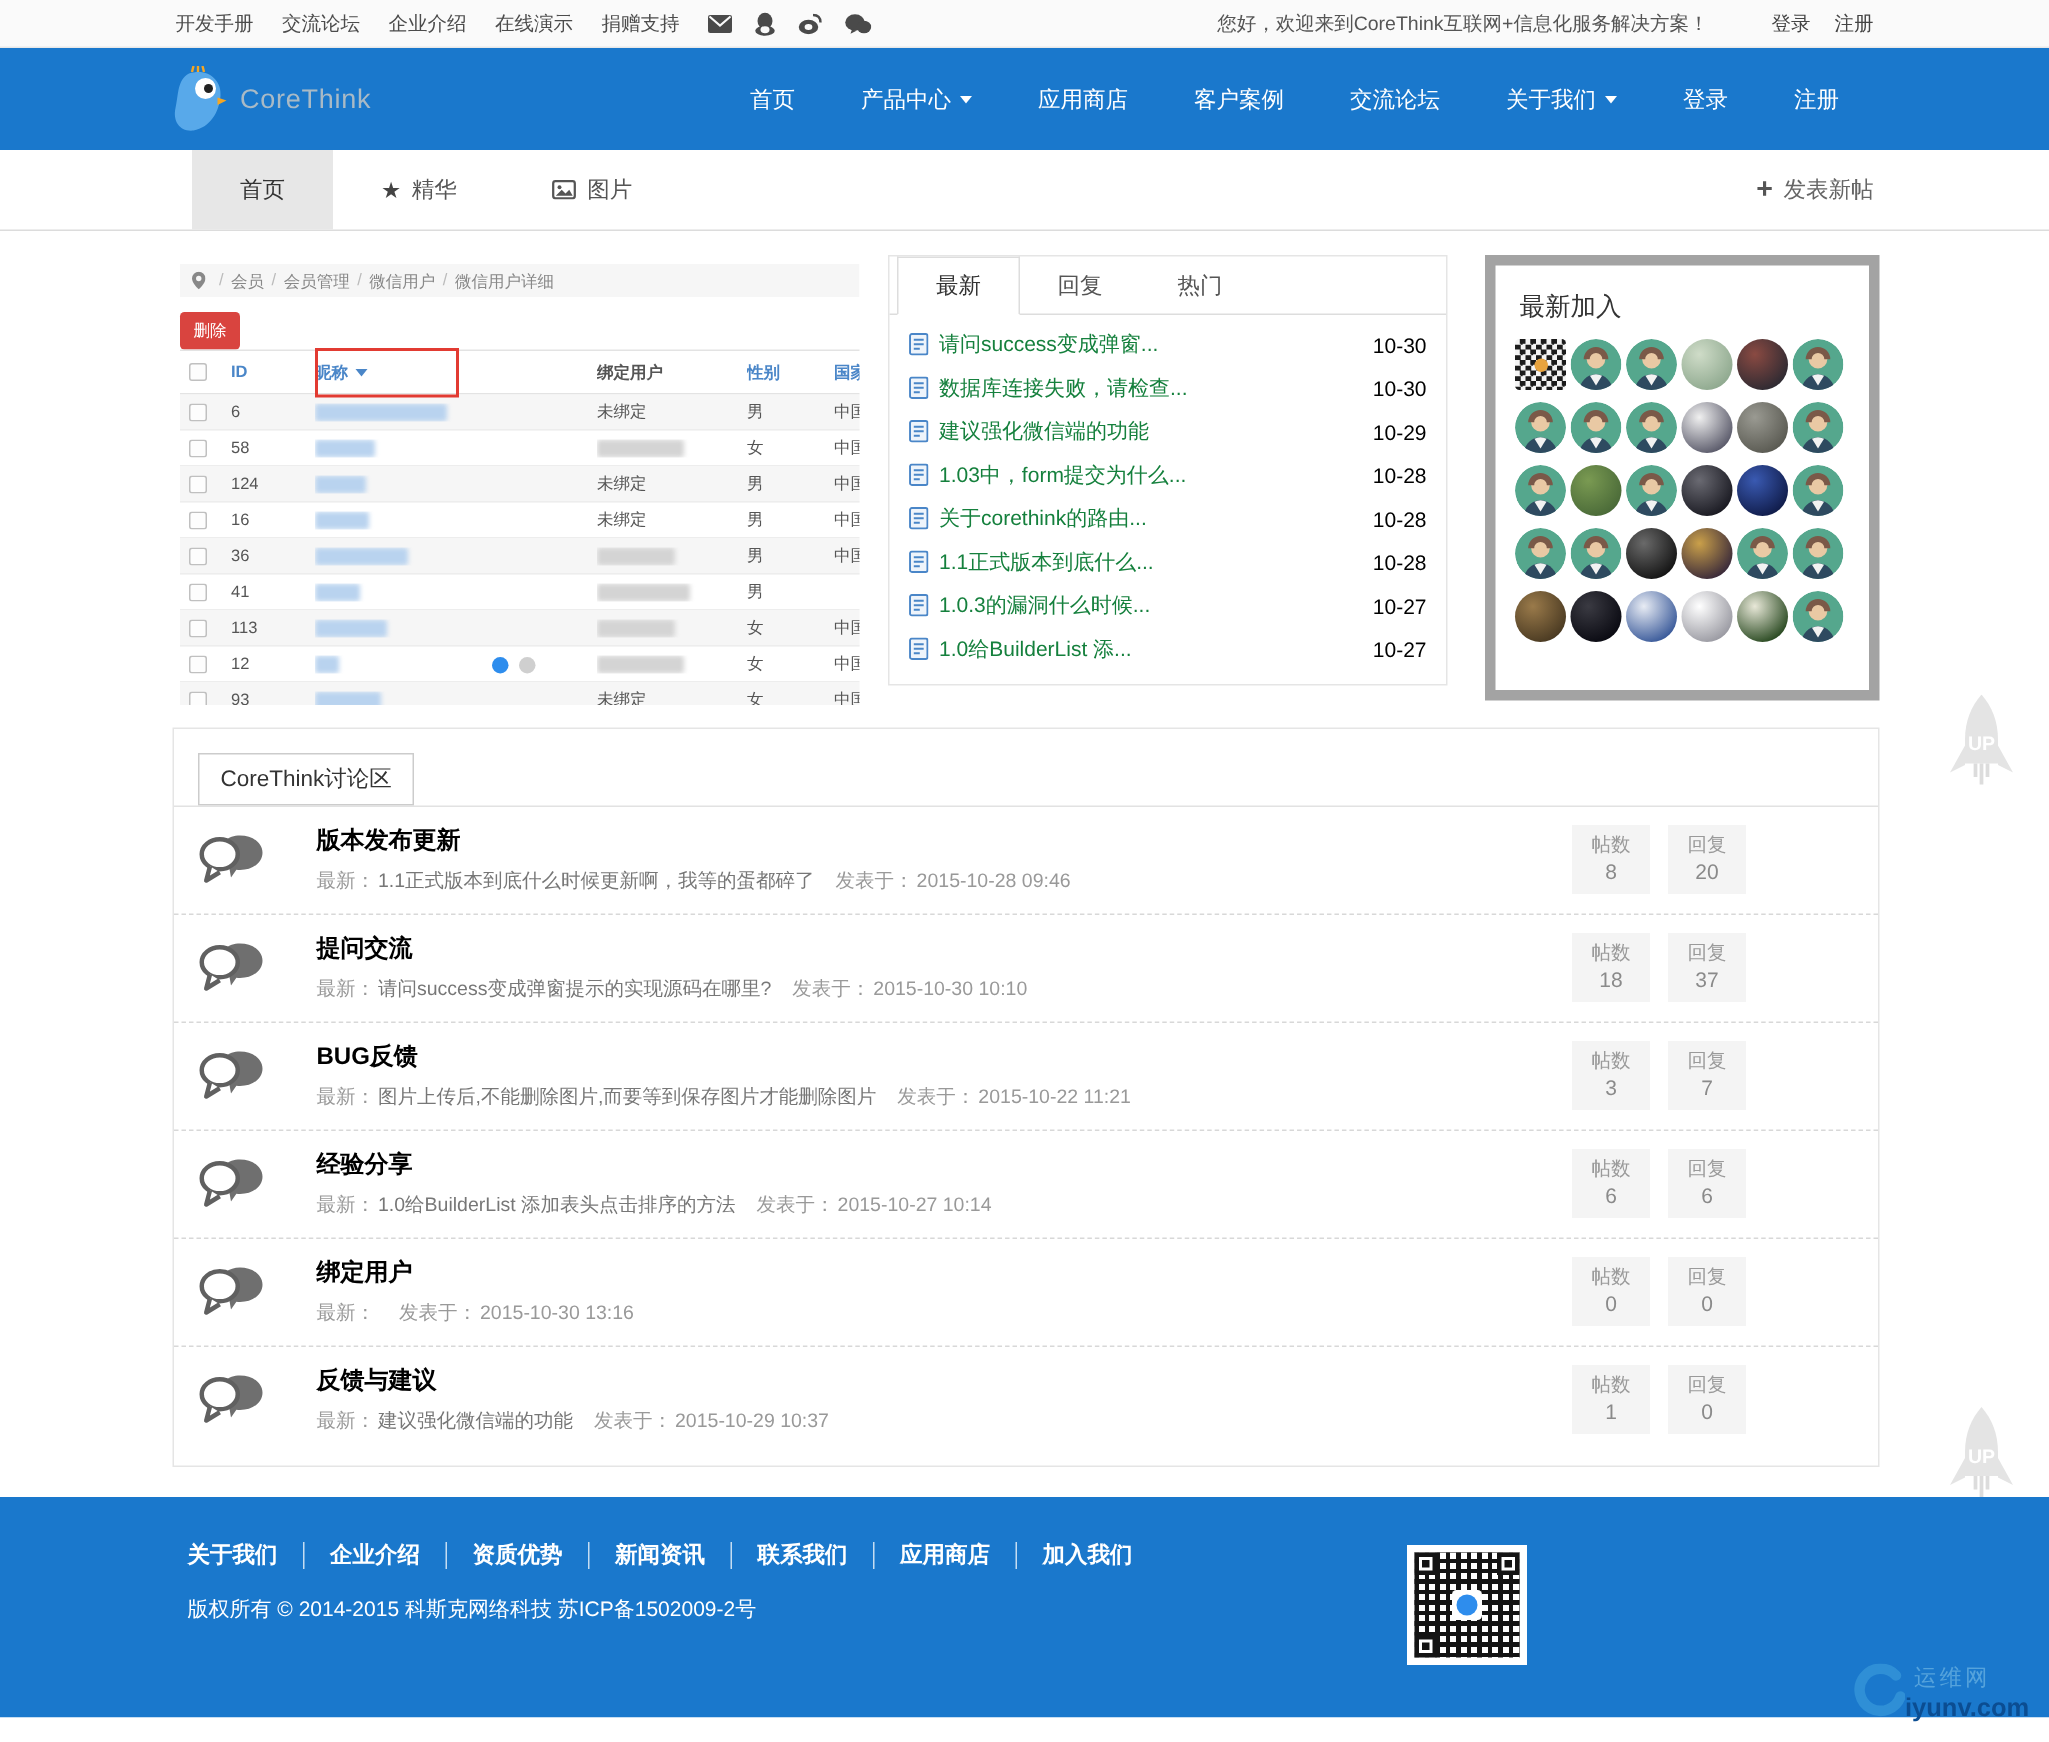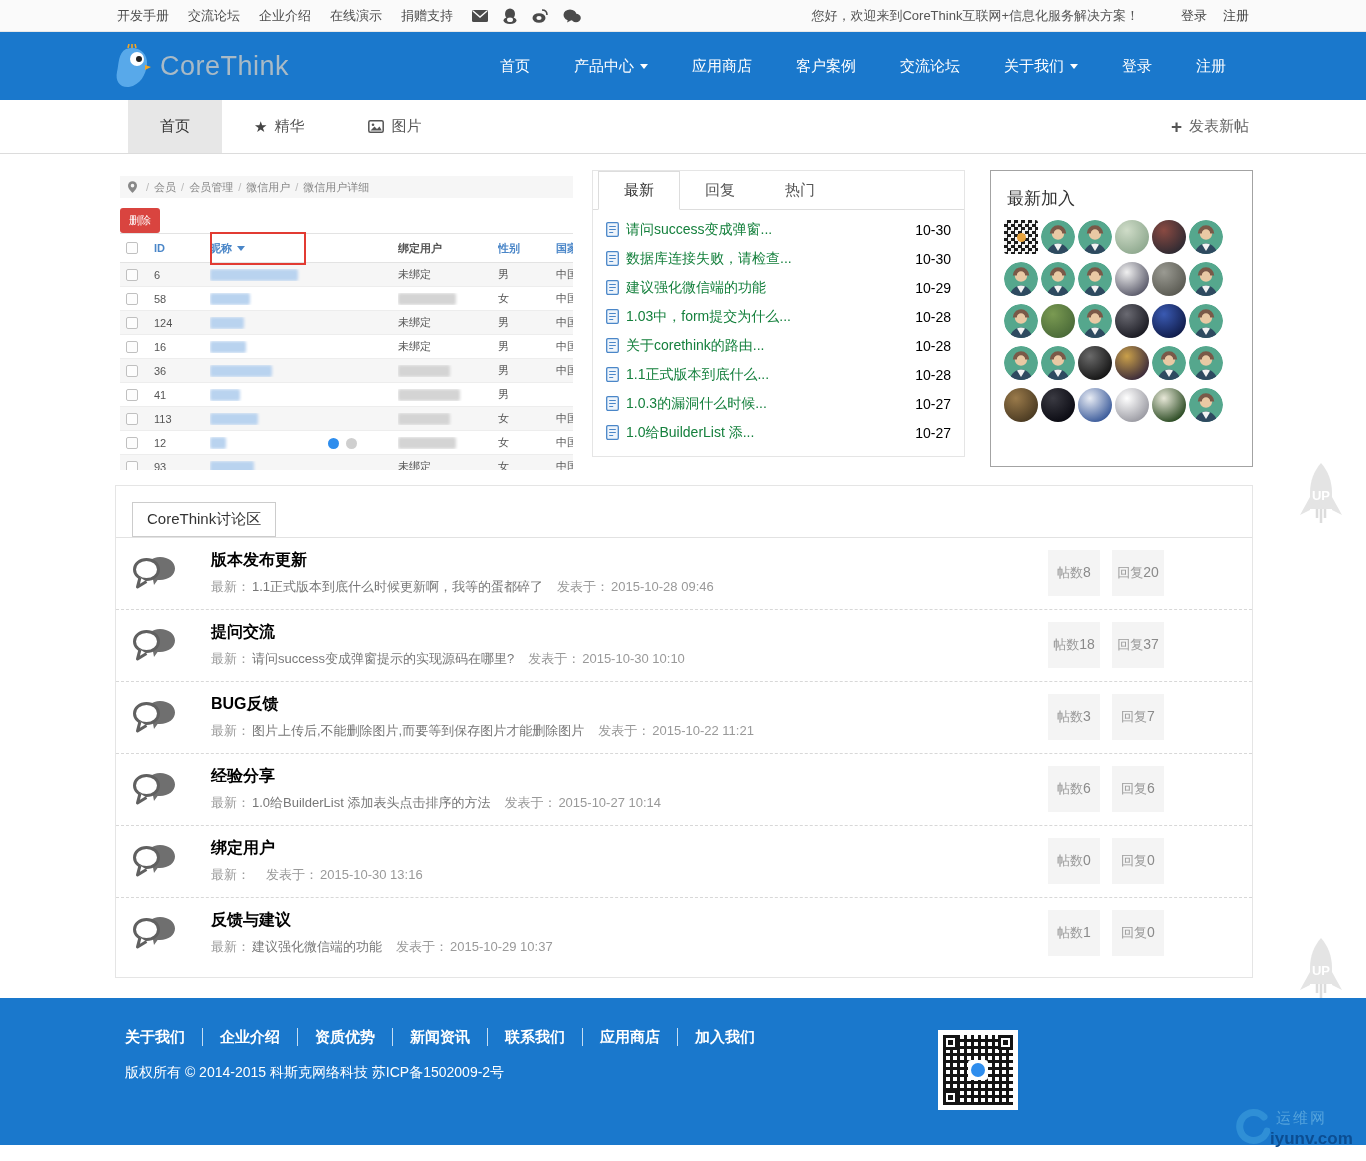--- a/index.html
+++ b/index.html
@@ -18,21 +18,21 @@
   .tb-icon svg{display:block;}
   .tb-right{margin-left:auto;display:flex;align-items:center;color:#555;}
   .tb-welcome{margin-right:26px;}
   .tb-auth{margin-left:16px;color:#444;}
 
   
   .navbar{position:absolute;top:32px;left:0;right:0;height:68px;background:#1a78cc;
           display:flex;align-items:center;padding:0 118px 0 112px;box-sizing:border-box;}
   .logo{display:flex;align-items:center;}
   .logo svg{display:block;}
-  .brand{margin-left:8px;font-size:27px;color:#a9bac6;letter-spacing:.5px;text-align:center;}
+  .brand{margin-left:8px;font-size:18px;color:#a9bac6;letter-spacing:.5px;text-align:center;}
   .nav-menu{margin-left:auto;display:flex;align-items:center;}
   .nav-item{color:#fff;font-size:15px;padding:0 22px;display:flex;align-items:center;height:68px;}
   .caret{width:0;height:0;border-left:4px solid transparent;border-right:4px solid transparent;
          border-top:5px solid #fff;margin-left:6px;}
 
   
   .subnav{position:absolute;top:100px;left:0;right:0;height:54px;background:#fff;
           border-bottom:1px solid #dcdcdc;display:flex;align-items:stretch;
           padding-left:128px;box-sizing:border-box;}
   .sn-tab{display:flex;align-items:center;padding:0 32px;font-size:15px;color:#555;}
@@ -82,21 +82,21 @@
   .pp-tab.active{border:1px solid #ddd;border-top:1px solid #ddd;border-bottom:1px solid #fff;
                  margin-bottom:-1px;margin-left:5px;background:#fff;color:#333;}
   .pp-list{padding:5px 13px;}
   .post-row{display:flex;align-items:center;height:29px;font-size:14px;}
   .doc-ic{display:inline-flex;margin-right:7px;}
   .post-title{color:#15803d;flex:1;white-space:nowrap;overflow:hidden;}
   .post-date{color:#000000;}
 
   
   .members-panel{position:absolute;left:990px;top:170px;width:263px;height:297px;
-                 border:1px solid #a3a3a3;background:#fff;box-sizing:border-box;}
+                 border:7px solid #a3a3a3;background:#fff;box-sizing:border-box;}
   .mp-title{margin:16px 16px 10px;font-size:17px;color:#333;}
   .av-grid{margin:6px 13px;display:grid;grid-template-columns:repeat(6,34px);gap:8px 3px;}
   .avatar{width:34px;height:34px;border-radius:50%;overflow:hidden;display:block;position:relative;}
   .avatar svg{display:block;}
   .av-qr{border-radius:3px;background:repeating-conic-gradient(#1c1c1c 0% 25%, #f4f4f4 0% 50%) 0 0/7px 7px;}
   .qr-c{position:absolute;left:13px;top:13px;width:9px;height:9px;border-radius:50%;background:#e8a33d;}
 
   
   .forum-panel{position:absolute;left:115px;top:485px;width:1138px;height:493px;
                border:1px solid #e5e5e5;background:#fff;box-sizing:border-box;}
@@ -106,21 +106,21 @@
   .f-section{position:relative;height:71px;border-bottom:1px dashed #d8d8d8;}
   .f-section:last-child{border-bottom:none;}
   .f-ic{position:absolute;left:16px;top:16px;}
   .f-title{position:absolute;left:95px;top:12px;font-size:16px;font-weight:bold;color:#000000;}
   .f-sub{position:absolute;left:95px;top:40px;font-size:13px;color:#888;white-space:nowrap;}
   .f-lbl{color:#999;}
   .f-latest{color:#777;margin-left:2px;}
   .f-posted-lbl{margin-left:14px;}
   .f-date{color:#999;margin-left:2px;}
   .count-box{position:absolute;top:12px;width:52px;height:46px;background:#f4f4f4;
-             display:flex;flex-direction:row;align-items:center;justify-content:center;}
+             display:flex;flex-direction:column;align-items:center;justify-content:center;}
   .cb-posts{right:152px;}
   .cb-replies{right:88px;}
   .cb-lbl{font-size:13px;color:#9a9a9a;line-height:1.4;}
   .cb-num{font-size:14px;color:#8a8a8a;line-height:1.4;}
 
   
   .footer{position:absolute;left:0;top:998px;width:100%;height:147px;background:#1a78cc;color:#fff;}
   .f-links{position:absolute;left:125px;top:30px;display:flex;font-size:15px;font-weight:bold;}
   .f-link{padding:0 17px;border-right:1px solid rgba(255,255,255,.75);line-height:18px;}
   .f-link:first-child{padding-left:0;}

